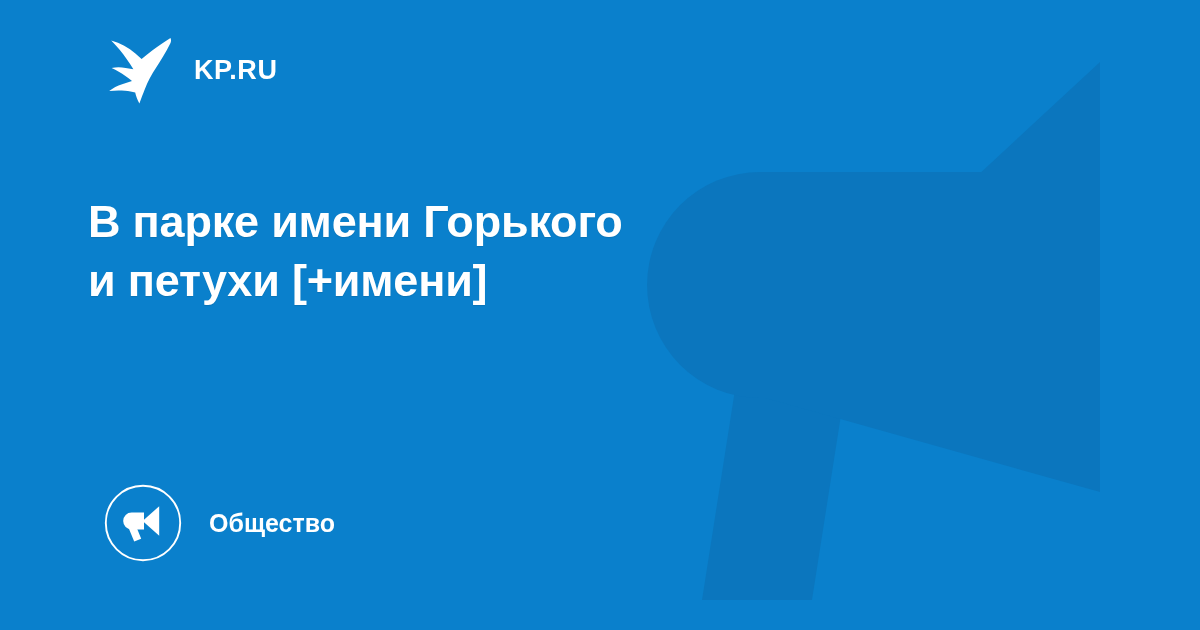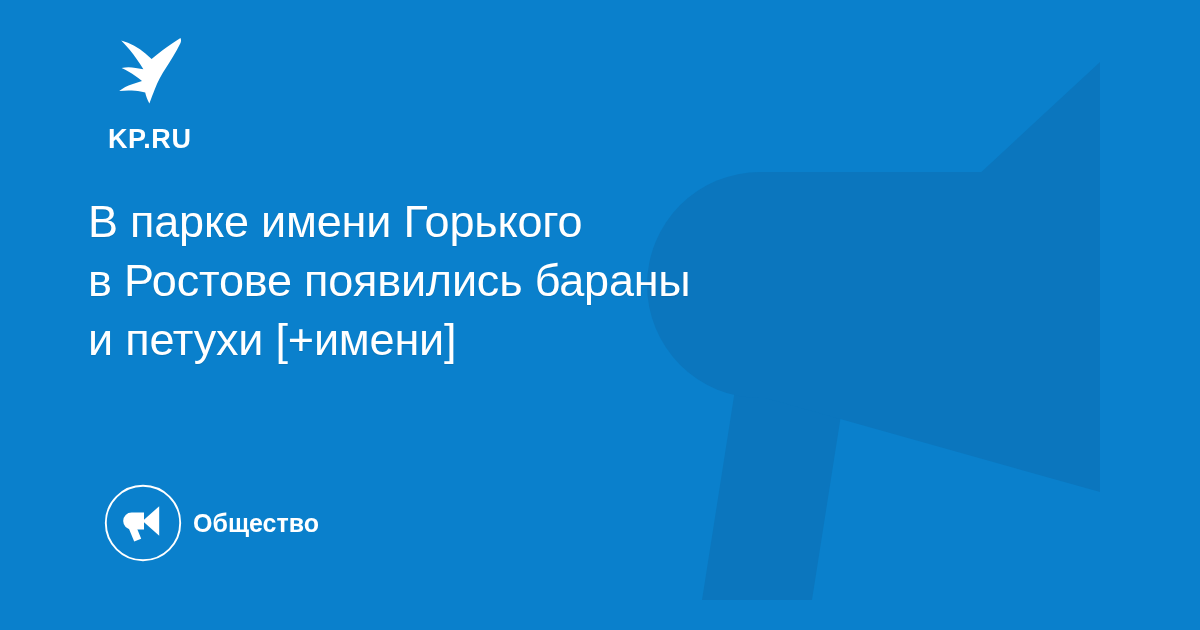--- a/index.html
+++ b/index.html
@@ -16,52 +16,51 @@
   
   .watermark{
     position:absolute;inset:0;width:1200px;height:630px;
     pointer-events:none;
   }
   
   .brand{
     position:absolute;left:108px;top:36px;
     display:flex;align-items:center;gap:22px;
     z-index:5;
-    flex-direction:column;
   }
   .brand-mark{width:64px;height:68px;display:block;flex:none;}
   .brand-name{
     color:#ffffff;
     font-size:27px;
     font-weight:700;
     letter-spacing:0.6px;
     line-height:1;
     white-space:nowrap;
     font-family:"Liberation Sans","DejaVu Sans",sans-serif;
   }
   
   .headline{
     position:absolute;left:88px;top:192px;
     width:900px;
     z-index:5;
   }
   .headline-line{
     color:#ffffff;
     font-size:45px;
-    font-weight:400;
+    font-weight:700;
     line-height:59px;
     letter-spacing:-0.2px;
     white-space:nowrap;
     font-family:"Liberation Sans","DejaVu Sans",sans-serif;
     text-shadow:0 1px 1px rgba(0,0,0,0.10);
   }
   
   .category{
     position:absolute;left:103px;top:483px;
-    display:flex;align-items:center;gap:10px;
+    display:flex;align-items:center;gap:26px;
     z-index:5;
   }
   .category-icon-wrap{
     width:80px;height:80px;flex:none;
     display:block;
   }
   .category-label{
     color:#ffffff;
     font-size:25px;
     font-weight:700;
@@ -110,21 +109,20 @@
         C 40.0 45.2 43.8 38.0 48.2 31.5
         C 52.6 25.0 57.4 17.0 62.5 7.0
         C 63.2 5.5 63.2 3.8 62.5 2.0
         Z"></path>
     </svg>
     <span class="brand-name">KP.RU</span>
   </div>
 
   <div class="headline">
     <div class="headline-line">В парке имени Горького</div>
-    <div class="headline-line">в Ростове появились бараны</div>
     <div class="headline-line">и петухи [+имени]</div>
   </div>
 
   <div class="category">
     <svg class="category-icon-wrap" viewBox="0 0 80 80" aria-hidden="true">
       <circle cx="40" cy="40" r="37.2" fill="none" stroke="#ffffff" stroke-width="1.9"></circle>
 
       <path fill="#ffffff" d="M 24.6 42.4 L 31.6 39.6 L 38.2 55.8 L 31.2 58.6 Z"></path>
 
       <path fill="#ffffff" d="M 28.6 29.6 L 41.0 29.6 L 41.0 46.4 L 28.6 46.4

